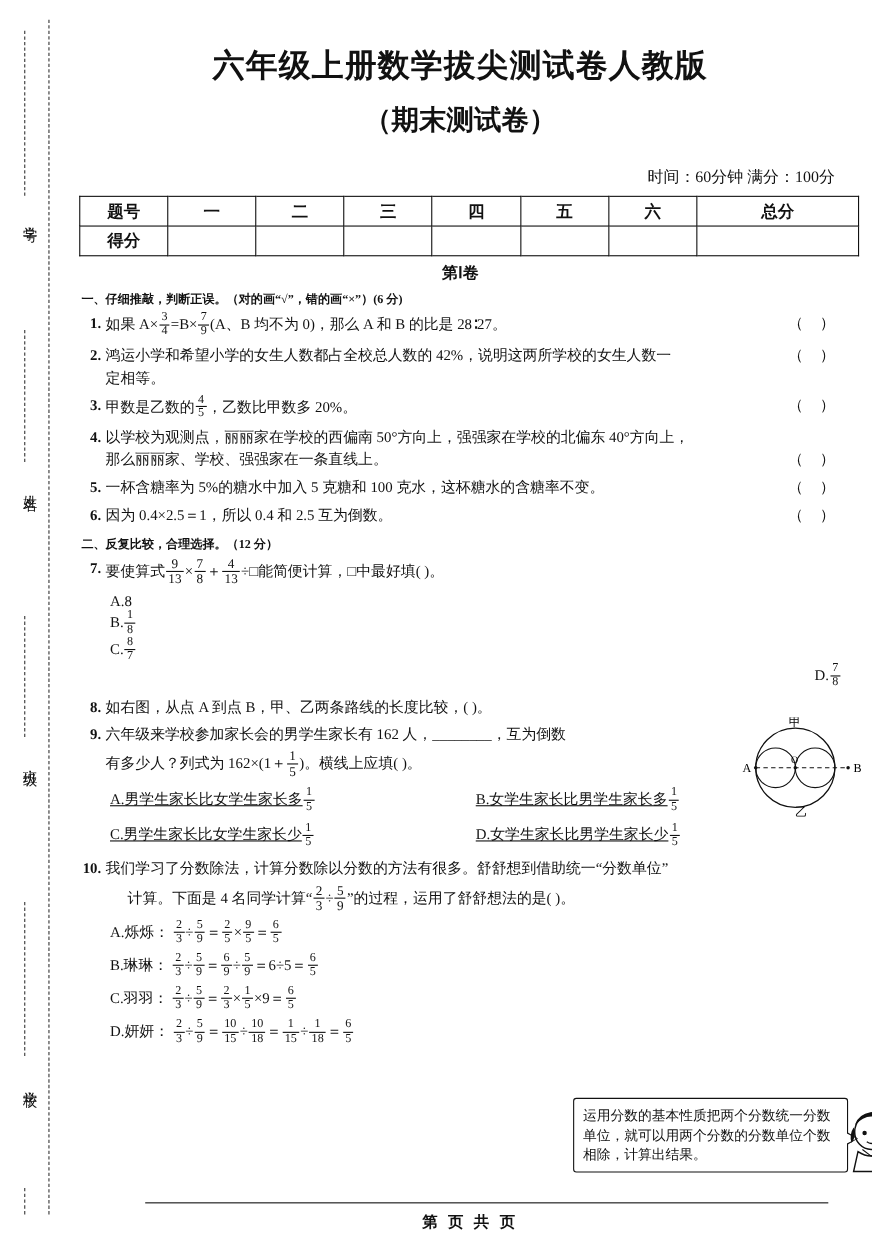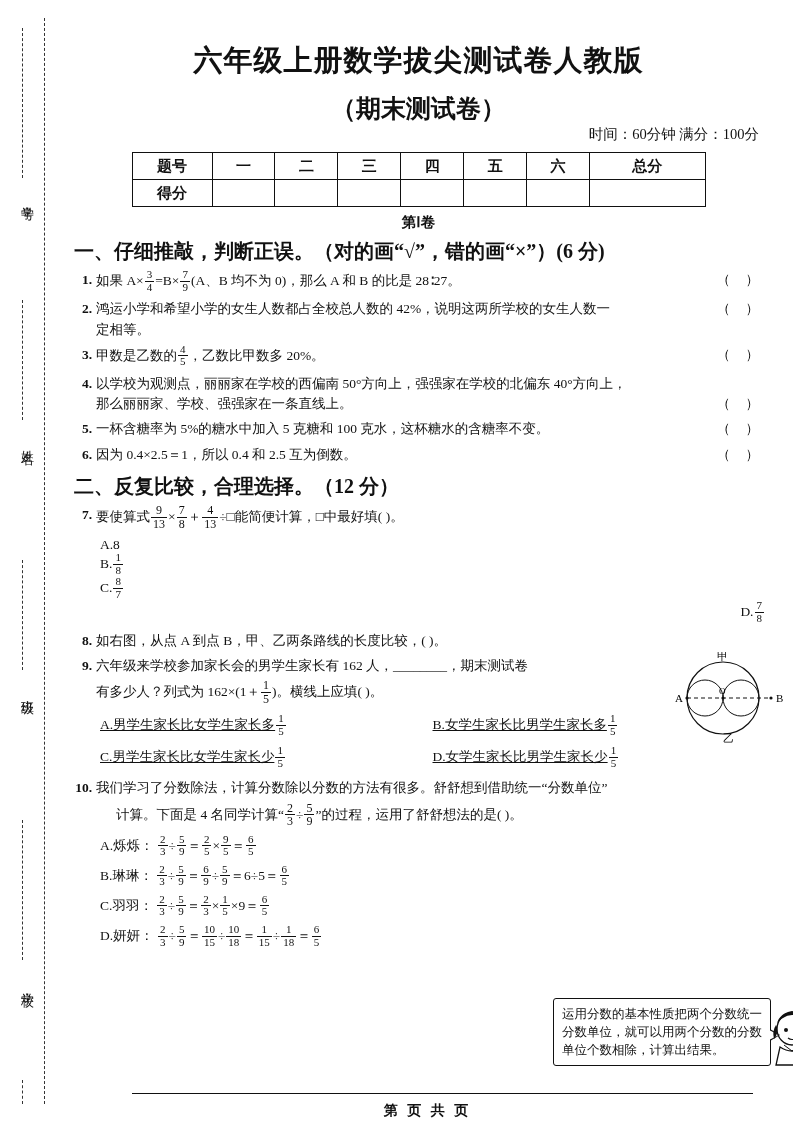--- a/index.html
+++ b/index.html
@@ -57,43 +57,44 @@
   }
   .subtitle {
     text-align: center;
     font-size: 25px;
     font-weight: bold;
     margin-top: 14px;
   }
   .meta {
     text-align: right;
     font-size: 14.5px;
+    margin-top: 26px;
     padding-right: 6px;
   }
   table.score {
     border-collapse: collapse;
     margin: 8px auto 0 auto;
-    width: 574px;
+    width: 709px;
   }
   table.score td {
     border: 1px solid #111;
     height: 27px;
     text-align: center;
     font-size: 15px;
     font-weight: bold;
   }
   table.score td.label { width: 80px; }
   .juan {
     text-align: center;
     font-size: 14.5px;
     font-weight: bold;
     margin-top: 6px;
   }
   .sec-head {
-    font-size: 20px;
+    font-size: 11px;
     font-weight: bold;
     margin-top: 6px;
     margin-left: 2px;
   }
   .q {
     font-size: 13.5px;
     line-height: 1.5;
     margin-top: 5px;
     display: flex;
   }
@@ -149,21 +150,21 @@
     top: 636px;
     width: 150px;
     height: 92px;
     font-size: 12px;
   }
   
   .bubble {
     position: absolute;
     right: 22px;
     bottom: 72px;
-    width: 218px;
+    width: 250px;
     border: 1px solid #111;
     border-radius: 3px;
     padding: 6px 8px;
     font-size: 12.5px;
     line-height: 1.45;
   }
   .bubble .tail {
     position: absolute;
     right: -10px; top: 30px;
     width: 0; height: 0;
@@ -318,21 +319,21 @@
   <div class="q" style="margin-top:6px;">
     <div class="num">8.</div>
     <div class="body">
       <span>如右图，从点 A 到点 B，甲、乙两条路线的长度比较，(        )。</span>
     </div>
   </div>
 
   <div class="q" style="margin-top:4px;">
     <div class="num">9.</div>
     <div class="body big">
-      <span>六年级来学校参加家长会的男学生家长有 162 人，</span><span>________</span><span>，期末测试卷</span>
+      <span>六年级来学校参加家长会的男学生家长有 162 人，</span><span>________</span><span>，互为倒数</span>
       <div style="margin-top:4px;"><span>有多少人？列式为 162×(1＋</span><span class="frac"><span class="n">1</span><span class="d">5</span></span><span>)。横线上应填(        )。</span></div>
     </div>
   </div>
   <div class="opts2" style="margin-top:8px;">
     <div><span>A.男学生家长比女学生家长多</span><span class="frac"><span class="n">1</span><span class="d">5</span></span></div>
     <div><span>B.女学生家长比男学生家长多</span><span class="frac"><span class="n">1</span><span class="d">5</span></span></div>
   </div>
   <div class="opts2" style="margin-top:8px;">
     <div><span>C.男学生家长比女学生家长少</span><span class="frac"><span class="n">1</span><span class="d">5</span></span></div>
     <div><span>D.女学生家长比男学生家长少</span><span class="frac"><span class="n">1</span><span class="d">5</span></span></div>

